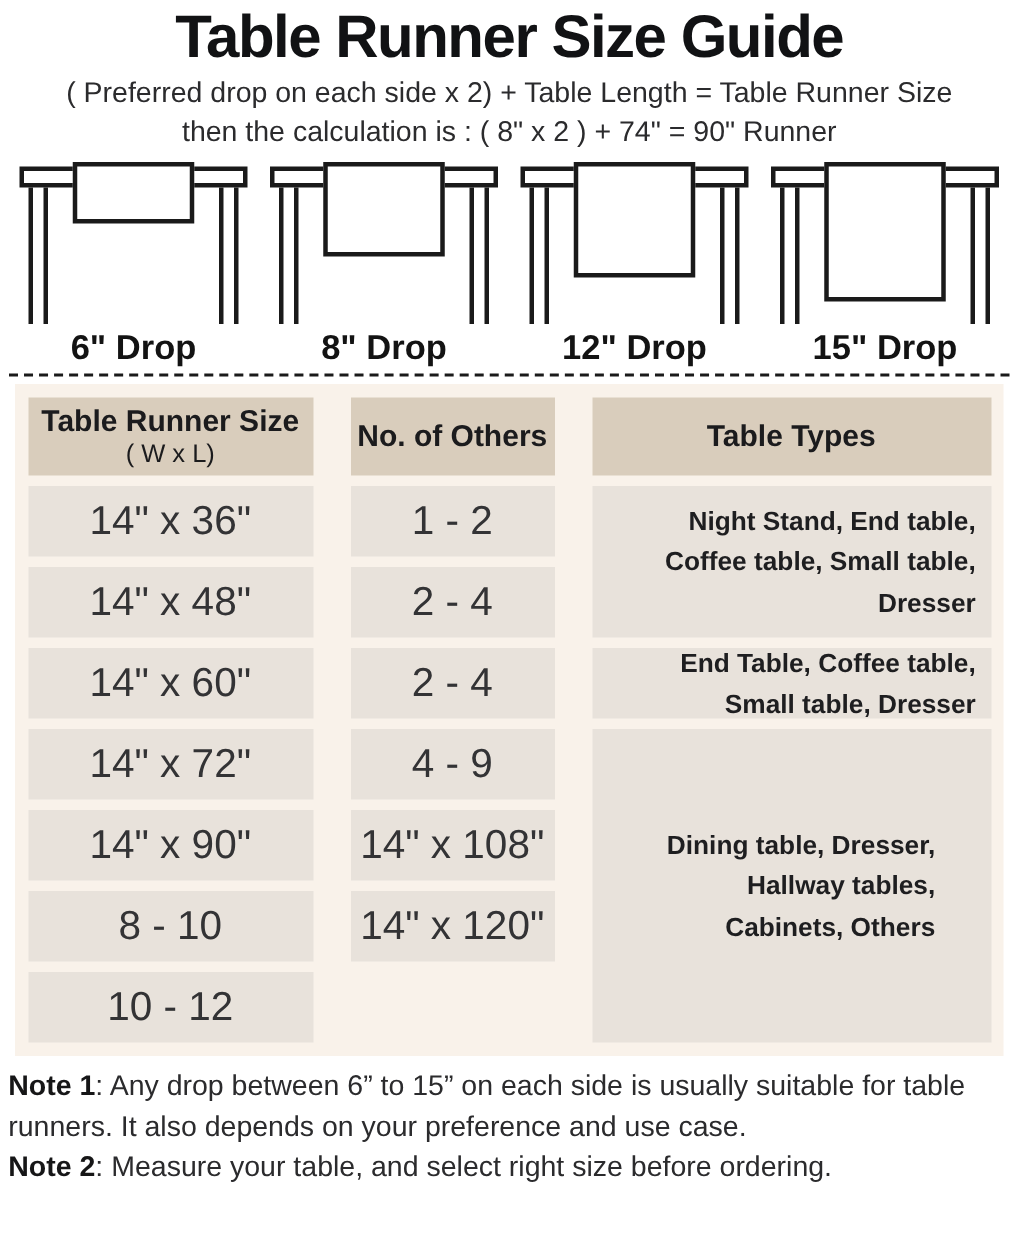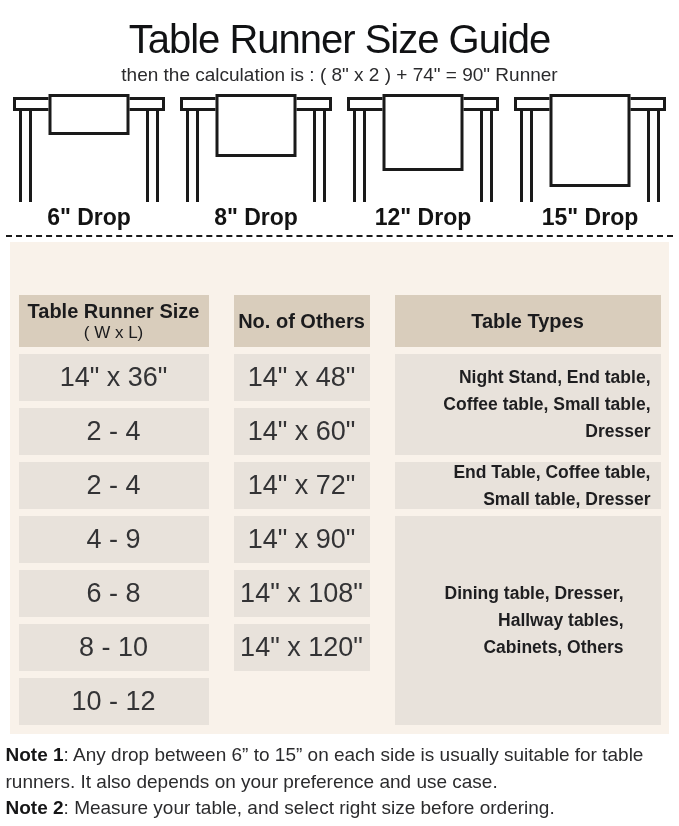--- a/index.html
+++ b/index.html
@@ -9,25 +9,25 @@
     position: relative;
     width: 679px;
     height: 826px;
     margin: 0 auto;
     background: #ffffff;
     overflow: hidden;
   }
 
   
   .page-title {
-    padding-top: 16px;
+    padding-top: 2px;
     text-align: center;
     font-size: 40px;
     line-height: 1.15;
-    font-weight: 400;
+    font-weight: 700;
     letter-spacing: -1px;
     color: #111214;
   }
   .formula-line, .example-line {
     text-align: center;
     font-size: 19px;
     line-height: 1.38;
     color: #2b2b2d;
   }
   .formula-line { margin-top: 2px; }
@@ -98,21 +98,20 @@
     background: #f9f2ea;
     padding: 9px 0;
   }
   .size-grid {
     display: grid;
     grid-template-columns: 190px 136px 266px;
     grid-template-rows: 52px repeat(7, 47px);
     column-gap: 25px;
     row-gap: 7px;
     justify-content: center;
-    margin-top: 44px;
   }
   .cell {
     display: flex;
     align-items: center;
     justify-content: center;
     text-align: center;
     background: #e8e2db;
   }
   .header-cell {
     background: #d9cdbc;
@@ -150,20 +149,21 @@
     margin: 0 auto;
   }
   .note-label { font-weight: 700; color: #161617; }
 </style>
 </head>
 <body>
 
 <div class="page">
 
   <h1 class="page-title">Table Runner Size Guide</h1>
+  <div class="formula-line">( Preferred drop on each side x 2) + Table Length = Table Runner Size</div>
   <div class="example-line">then the calculation is : ( 8" x 2 ) + 74" = 90" Runner</div>
 
   <div class="figs-row">
     <div class="fig-col">
       <div class="table-fig fig-0">
         <div class="tabletop"></div>
         <div class="leg leg-left"></div>
         <div class="leg leg-right"></div>
         <div class="runner"></div>
       </div>
@@ -207,41 +207,41 @@
     <div class="size-grid">
 
       <div class="cell header-cell">
         <span>Table Runner Size</span>
         <span class="header-sub">( W x L)</span>
       </div>
       <div class="cell header-cell">No. of Others</div>
       <div class="cell header-cell">Table Types</div>
 
       <div class="cell size-cell">14" x 36"</div>
+      <div class="cell seats-cell">1 - 2</div>
       <div class="cell type-cell type-a">
         <span class="type-text">Night Stand, End table, Coffee table, Small table, Dresser</span>
       </div>
 
       <div class="cell size-cell">14" x 48"</div>
       <div class="cell seats-cell">2 - 4</div>
 
       <div class="cell size-cell">14" x 60"</div>
       <div class="cell seats-cell">2 - 4</div>
       <div class="cell type-cell type-b">
         <span class="type-text">End Table, Coffee table, Small table, Dresser</span>
       </div>
 
       <div class="cell size-cell">14" x 72"</div>
       <div class="cell seats-cell">4 - 9</div>
       <div class="cell type-cell type-c">
         <span class="type-text">Dining table, Dresser, Hallway tables, Cabinets, Others</span>
       </div>
 
       <div class="cell size-cell">14" x 90"</div>
-      <div class="cell seats-cell">6 - 8</div>
 
       <div class="cell size-cell">14" x 108"</div>
       <div class="cell seats-cell">8 - 10</div>
 
       <div class="cell size-cell">14" x 120"</div>
       <div class="cell seats-cell">10 - 12</div>
 
     </div>
   </div>
 

